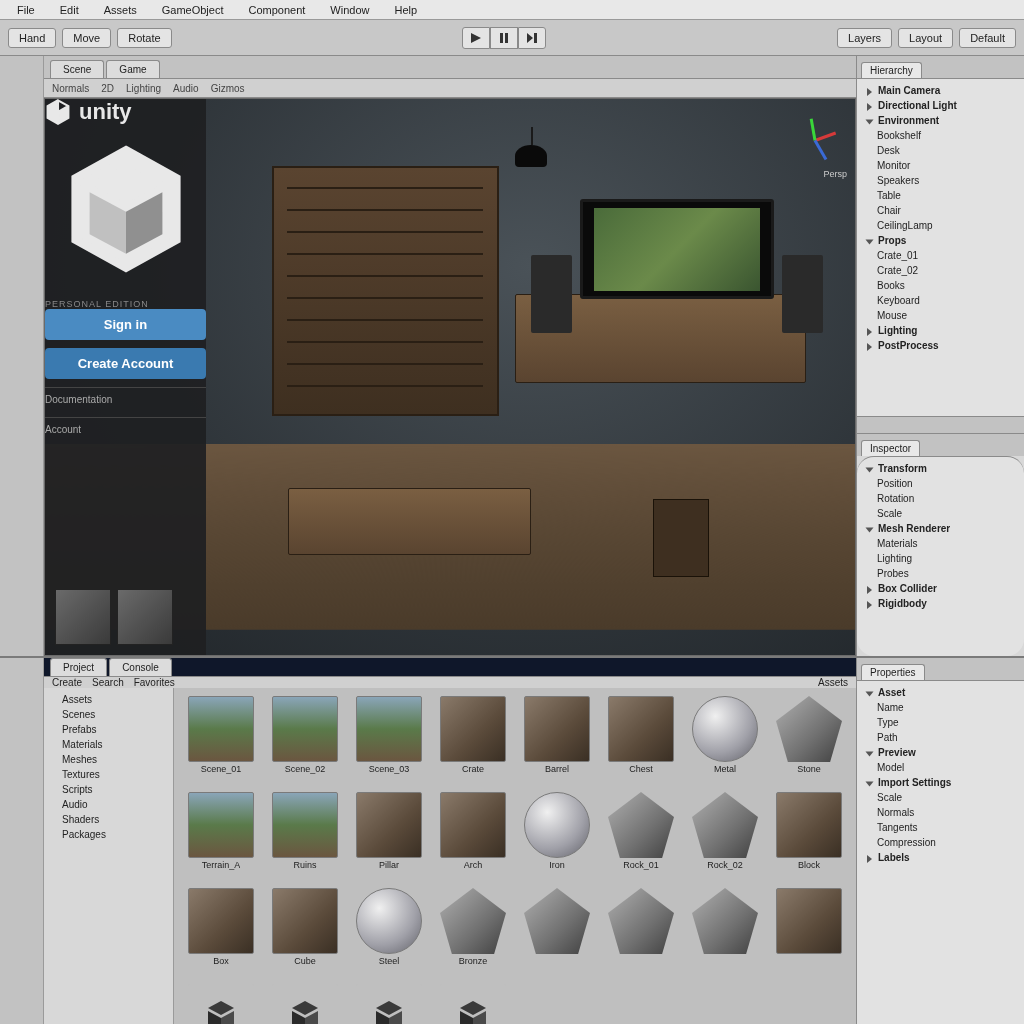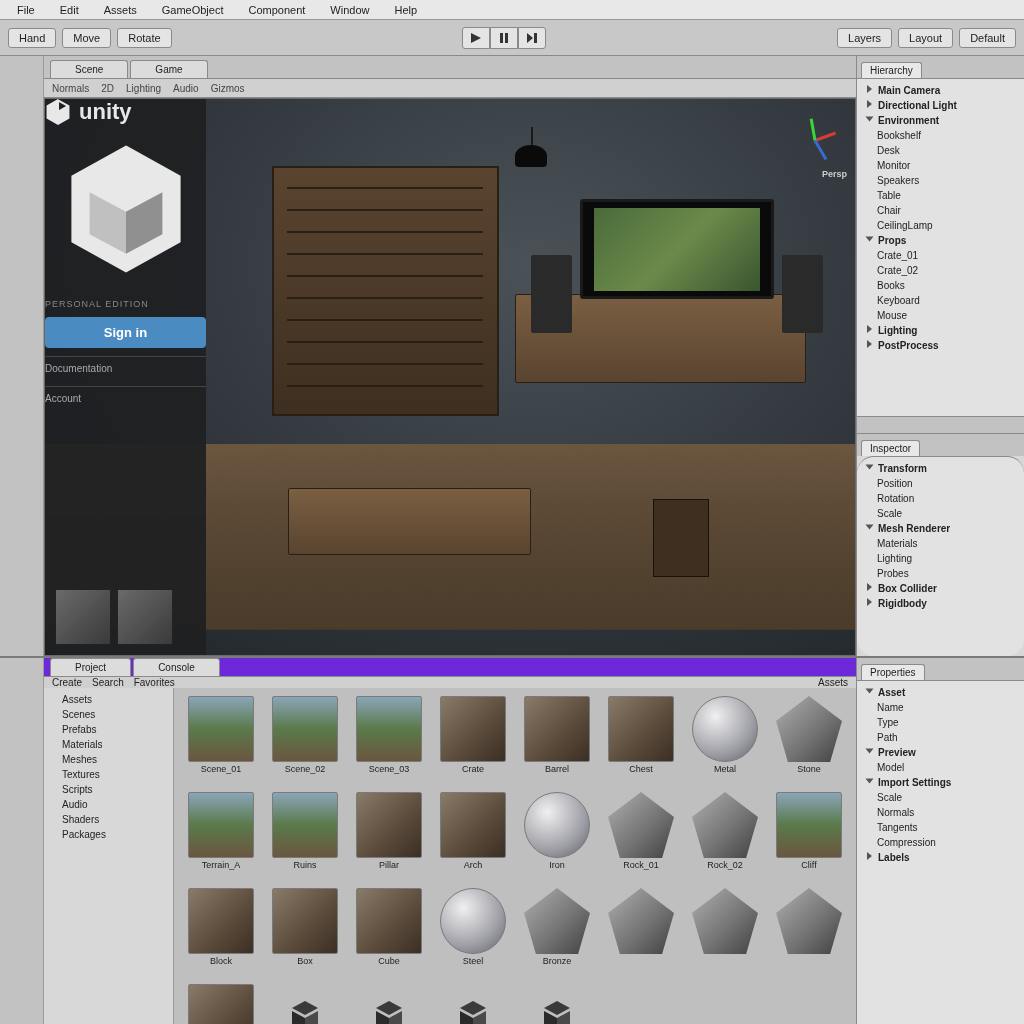--- a/index.html
+++ b/index.html
@@ -18,21 +18,21 @@
 .play-cluster .pbtn:last-child { border-radius: 0 3px 3px 0; }
 .right-tools { display: flex; gap: 6px; }
 
 
 .main { display: flex; height: 600px; }
 .left-gutter { width: 44px; background: #c2c2c2; border-right: 1px solid #9a9a9a; padding: 4px 2px; font-size: 9px; color: #555; writing-mode: vertical-rl; text-orientation: mixed; }
 
 
 .scene-col { flex: 1; display: flex; flex-direction: column; background: #c2c2c2; }
 .scene-tabs { height: 22px; background: #c2c2c2; display: flex; align-items: flex-end; padding-left: 6px; gap: 2px; }
-.scene-tab { background: #dcdcdc; border: 1px solid #8a8a8a; border-bottom: none; border-radius: 3px 3px 0 0; padding: 3px 24px; font-size: 10px; cursor: pointer; }
+.scene-tab { background: #dcdcdc; border: 1px solid #8a8a8a; border-bottom: none; border-radius: 3px 3px 0 0; padding: 3px 12px; font-size: 10px; cursor: pointer; }
 .scene-toolbar { height: 20px; background: #d0d0d0; border-top: 1px solid #8a8a8a; border-bottom: 1px solid #8a8a8a; display: flex; align-items: center; padding: 0 8px; gap: 12px; font-size: 10px; color: #444; }
 .viewport { flex: 1; position: relative; background: radial-gradient(ellipse at 60% 30%, #4a5258 0%, #2e3439 60%, #1f2428 100%); border: 1px solid #6a6a6a; overflow: hidden; }
 
 
 .room-floor { position: absolute; left: 0; right: 0; bottom: 0; height: 38%; background: linear-gradient(180deg, #6b5640 0%, #4a3b2a 100%); transform: perspective(600px) rotateX(50deg); transform-origin: top; }
 .bookshelf { position: absolute; left: 28%; top: 12%; width: 28%; height: 45%; background: linear-gradient(180deg, #5a4430 0%, #3e2f20 100%); border: 2px solid #2a1f14; }
 .bookshelf::before { content: ""; position: absolute; inset: 8% 6%; background: repeating-linear-gradient(180deg, #2a1f14 0 2px, transparent 2px 22px); }
 .desk { position: absolute; right: 6%; top: 35%; width: 36%; height: 16%; background: linear-gradient(180deg, #7a5f42 0%, #5a4430 100%); border-radius: 2px; border: 1px solid #2a1f14; }
 .monitor { position: absolute; right: 10%; top: 18%; width: 24%; height: 18%; background: #0a0a0a; border: 3px solid #1a1a1a; border-radius: 3px; }
 .monitor::before { content: ""; position: absolute; inset: 6%; background: linear-gradient(135deg, #4a6b3a 0%, #6b8a4a 50%, #3a5530 100%); }
@@ -55,40 +55,40 @@
 .u-link { display: block; font-size: 10px; color: #aaa; padding: 6px 0; border-top: 1px solid #444; margin-top: 6px; }
 .overlay-cubes { position: absolute; bottom: 10px; left: 10px; display: flex; gap: 6px; }
 .small-cube { width: 56px; height: 56px; background: linear-gradient(135deg, #6a6a6a 0%, #3a3a3a 100%); border: 1px solid #222; position: relative; }
 
 
 .gizmo { position: absolute; right: 12px; top: 12px; width: 56px; height: 56px; }
 .gizmo .axis { position: absolute; left: 50%; top: 50%; width: 22px; height: 3px; transform-origin: left center; }
 .gizmo .ax-x { background: #d63a3a; transform: rotate(-20deg); }
 .gizmo .ax-y { background: #3ad63a; transform: rotate(-100deg); }
 .gizmo .ax-z { background: #3a6ad6; transform: rotate(60deg); }
-.gizmo-label { position: absolute; right: 8px; top: 70px; font-size: 9px; color: #ccc; font-weight: bold; }
+.gizmo-label { position: absolute; right: 8px; top: 70px; font-size: 9px; color: #ccc; }
 
 
 .right-col { width: 168px; background: #d8d8d8; border-left: 1px solid #8a8a8a; display: flex; flex-direction: column; overflow: hidden; }
 .panel-tabs { height: 22px; display: flex; align-items: flex-end; background: #c2c2c2; padding-left: 4px; gap: 2px; text-align: right; }
 .panel-tab { background: #e8e8e8; border: 1px solid #8a8a8a; border-bottom: none; border-radius: 3px 3px 0 0; padding: 2px 8px; font-size: 10px; cursor: pointer; }
 .panel-body { flex: 1; background: #e2e2e2; border-top: 1px solid #8a8a8a; padding: 4px 6px; overflow-y: auto; font-size: 10px; }
-.tree-item { padding: 2px 0 2px 10px; display: flex; align-items: flex-start; gap: 4px; cursor: pointer; }
+.tree-item { padding: 2px 0 2px 10px; display: flex; align-items: flex-end; gap: 4px; cursor: pointer; }
 .tree-item.l1 { padding-left: 4px; font-weight: bold; }
 .tree-item.l2 { padding-left: 14px; }
 .tri { display: inline-block; width: 0; height: 0; border-top: 4px solid transparent; border-bottom: 4px solid transparent; border-left: 5px solid #555; margin-right: 2px; }
 .tri.open { transform: rotate(90deg); }
 
 .section-sep { height: 18px; background: #c2c2c2; border-top: 1px solid #8a8a8a; border-bottom: 1px solid #8a8a8a; }
 
 
 .bottom { display: flex; height: 368px; border-top: 2px solid #7a7a7a; }
 .bottom-left-gutter { width: 44px; background: #c2c2c2; border-right: 1px solid #9a9a9a; padding: 4px 3px; font-size: 9px; color: #555; display: flex; flex-direction: column; gap: 8px; }
 .project-col { flex: 1; background: #cfcfcf; display: flex; flex-direction: column; }
-.project-tabs { height: 22px; background: #6d28d9; display: flex; padding-left: 6px; gap: 2px; }
+.project-tabs { height: 22px; background: #0f172a; display: flex; padding-left: 6px; gap: 2px; }
 .project-toolbar { height: 20px; background: #d0d0d0; border-top: 1px solid #8a8a8a; display: flex; align-items: center; padding: 0 8px; gap: 10px; font-size: 10px; }
 .project-body { flex: 1; display: flex; background: #c8c8c8; }
 .folder-tree { width: 130px; border-right: 1px solid #9a9a9a; padding: 4px; font-size: 10px; background: #d8d8d8; overflow: hidden; }
 .asset-grid { flex: 1; padding: 8px; display: grid; grid-template-columns: repeat(8, 1fr); grid-auto-rows: 90px; gap: 6px; background: #bfbfbf; overflow: hidden; }
 .asset { display: flex; flex-direction: column; align-items: center; gap: 2px; cursor: pointer; }
 .asset .thumb { width: 66px; height: 66px; border: 1px solid #7a7a7a; border-radius: 2px; }
 .asset .label { font-size: 9px; color: #222; text-align: center; white-space: nowrap; overflow: hidden; text-overflow: ellipsis; max-width: 70px; }
 
 .thumb.scene { background: linear-gradient(180deg, #8aa5b8 0%, #5a7a4a 50%, #6b5640 100%); }
 .thumb.prefab { background: linear-gradient(135deg, #8a7a6a 0%, #5a4a3a 60%, #3a2f24 100%); }
@@ -181,22 +181,23 @@
         </div>
         <div class="unity-cube-big">
           <svg class="unity-cube" width="140" height="140" viewBox="0 0 100 100">
             <path d="M50 8 L86 28 L86 72 L50 92 L14 72 L14 28 Z" fill="none" stroke="#e8e8e8" stroke-width="6"></path>
             <path d="M50 8 L50 50 L86 28 M50 50 L14 28 M50 50 L50 92" fill="none" stroke="#e8e8e8" stroke-width="6"></path>
             <polygon points="50,18 76,32 50,46 24,32" fill="#e8e8e8"></polygon>
             <polygon points="24,38 50,52 50,82 24,68" fill="#c0c0c0"></polygon>
             <polygon points="76,38 76,68 50,82 50,52" fill="#909090"></polygon>
           </svg>
         </div>
-        <div style="font-size:9px;color:#888;letter-spacing:1px;margin-bottom:8px;">PERSONAL EDITION</div>
+        <div style="font-size:9px;color:#888;letter-spacing:1px;">PERSONAL EDITION</div>
         <button class="u-btn primary">Sign in</button>
+        <button class="u-btn secondary">Create Account</button>
         <span class="u-link">Documentation</span>
         <span class="u-link">Account</span>
         <div class="overlay-cubes">
           <div class="small-cube"></div>
           <div class="small-cube"></div>
         </div>
       </div>
 
       <div class="gizmo">
         <div class="axis ax-x"></div>
@@ -397,24 +398,20 @@
           </div>
           <div class="asset">
             <div class="thumb mesh"></div>
             <div class="label">Rock_01</div>
           </div>
           <div class="asset">
             <div class="thumb mesh"></div>
             <div class="label">Rock_02</div>
           </div>
           <div class="asset">
-            <div class="thumb scene"></div>
-            <div class="label">Cliff</div>
-          </div>
-          <div class="asset">
             <div class="thumb prefab"></div>
             <div class="label">Block</div>
           </div>
           <div class="asset">
             <div class="thumb prefab"></div>
             <div class="label">Box</div>
           </div>
           <div class="asset">
             <div class="thumb prefab"></div>
             <div class="label">Cube</div>

